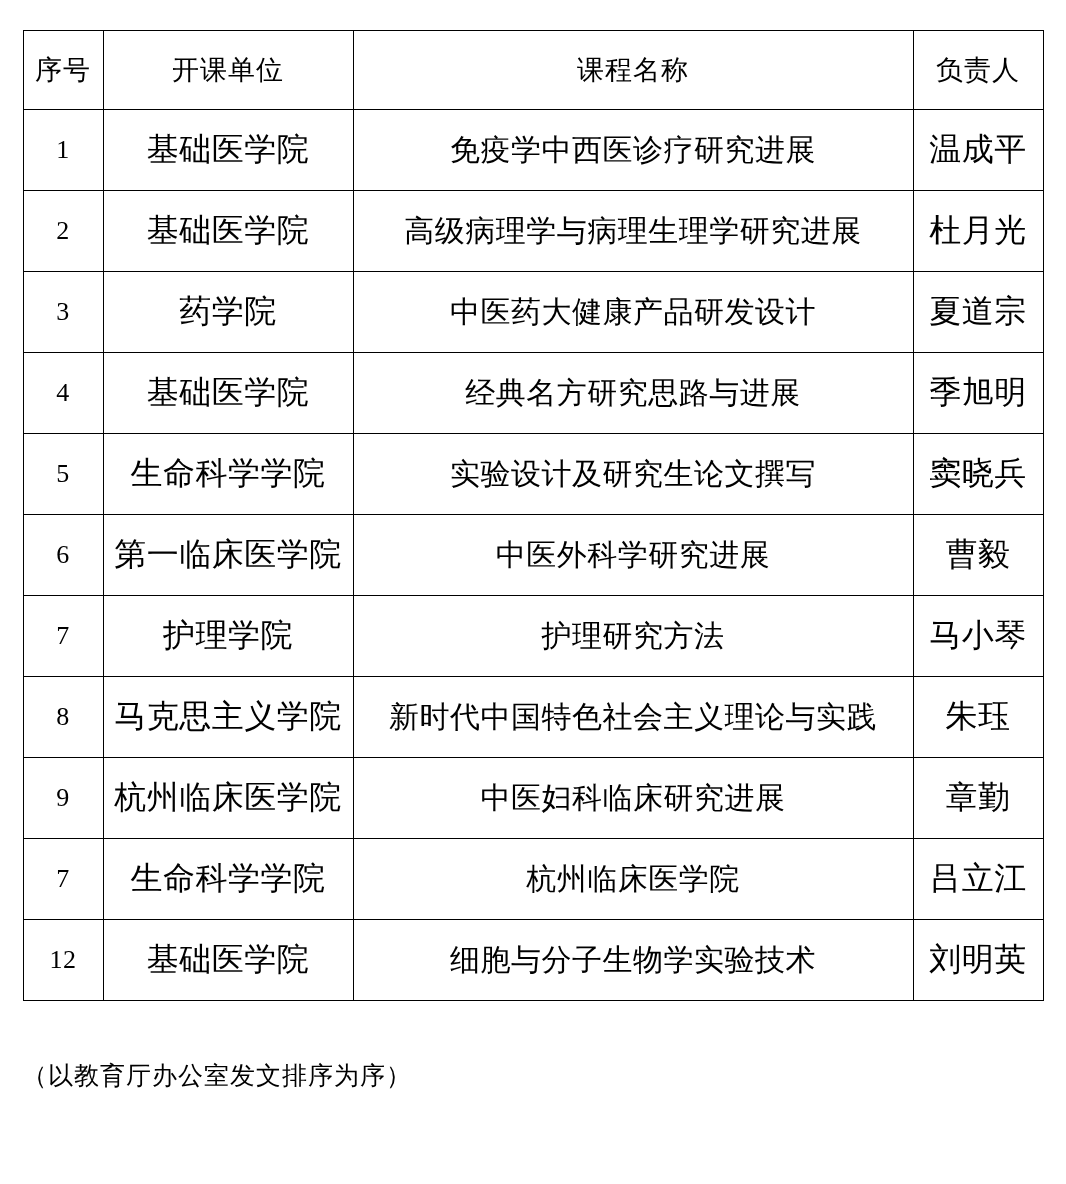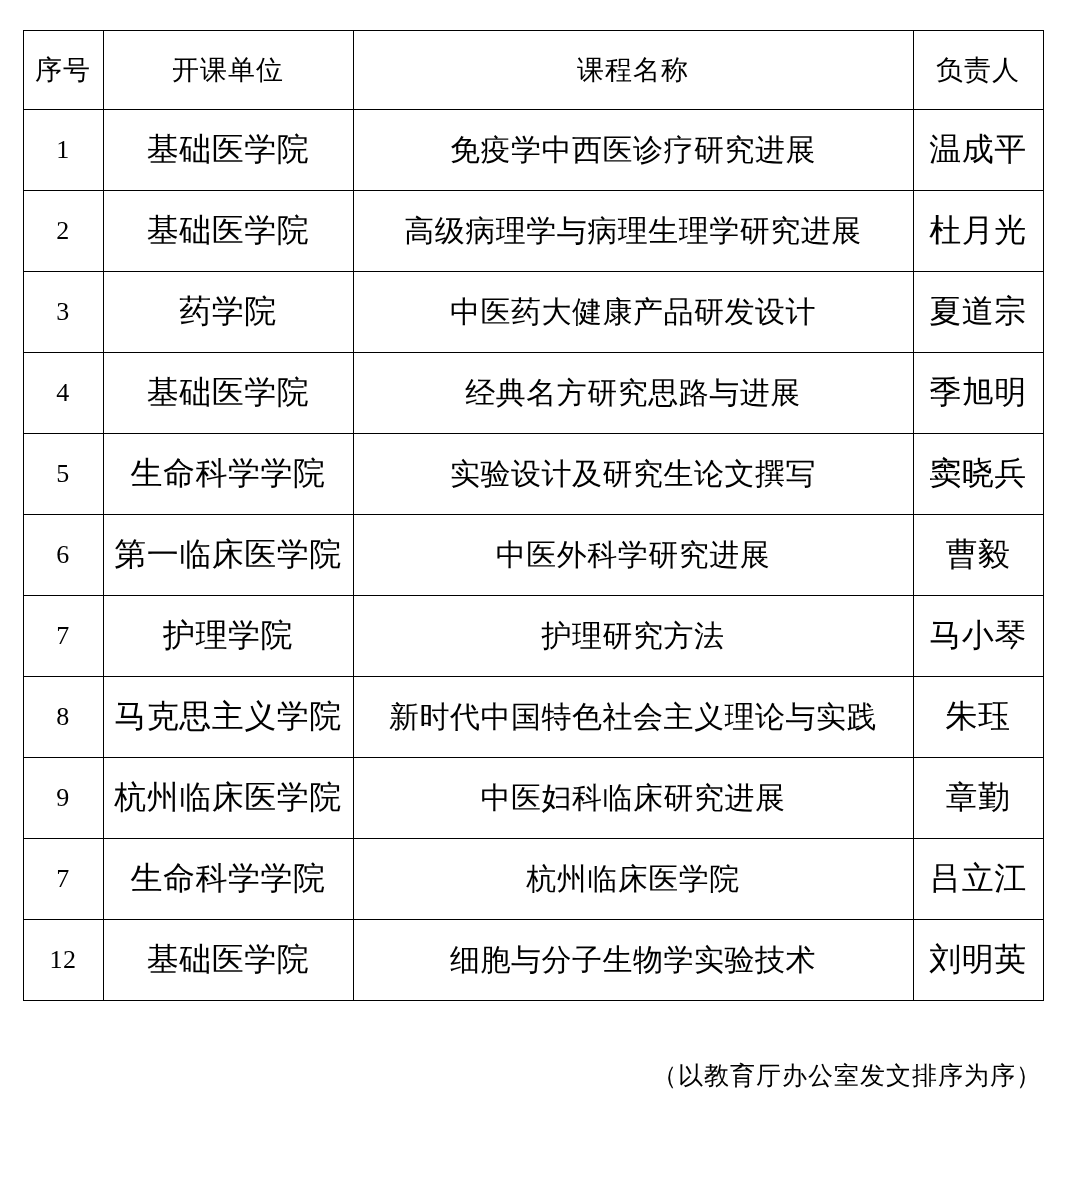--- a/index.html
+++ b/index.html
@@ -54,21 +54,21 @@
   tbody td.cell-no {
     font-family: "Liberation Serif", "DejaVu Serif", serif;
     font-size: 26px;
   }
   tbody td.cell-course {
     font-size: 30px;
   }
   .footnote {
     width: 1020px;
     margin: 58px auto 0 auto;
-    text-align: right;
+    text-align: left;
     font-size: 25px;
     letter-spacing: 1px;
     padding-right: 4px;
   }
 </style>
 </head>
 <body>
 
 <div class="page">
 

